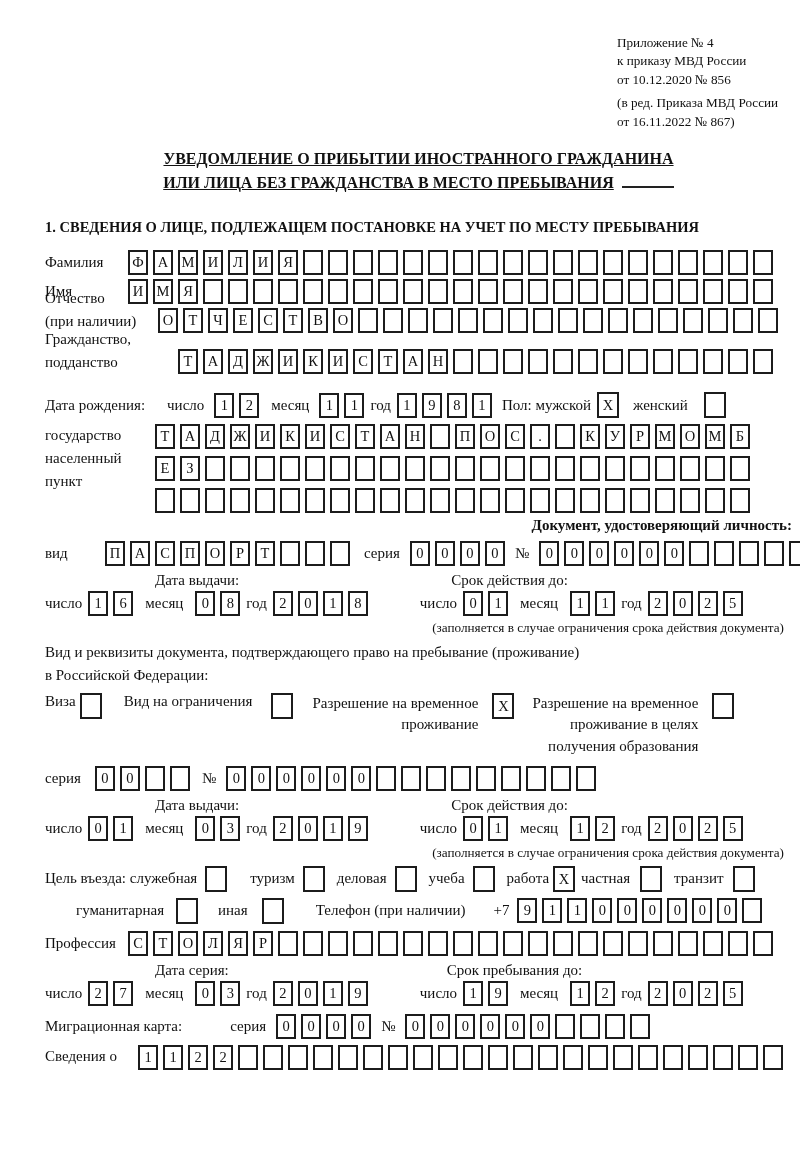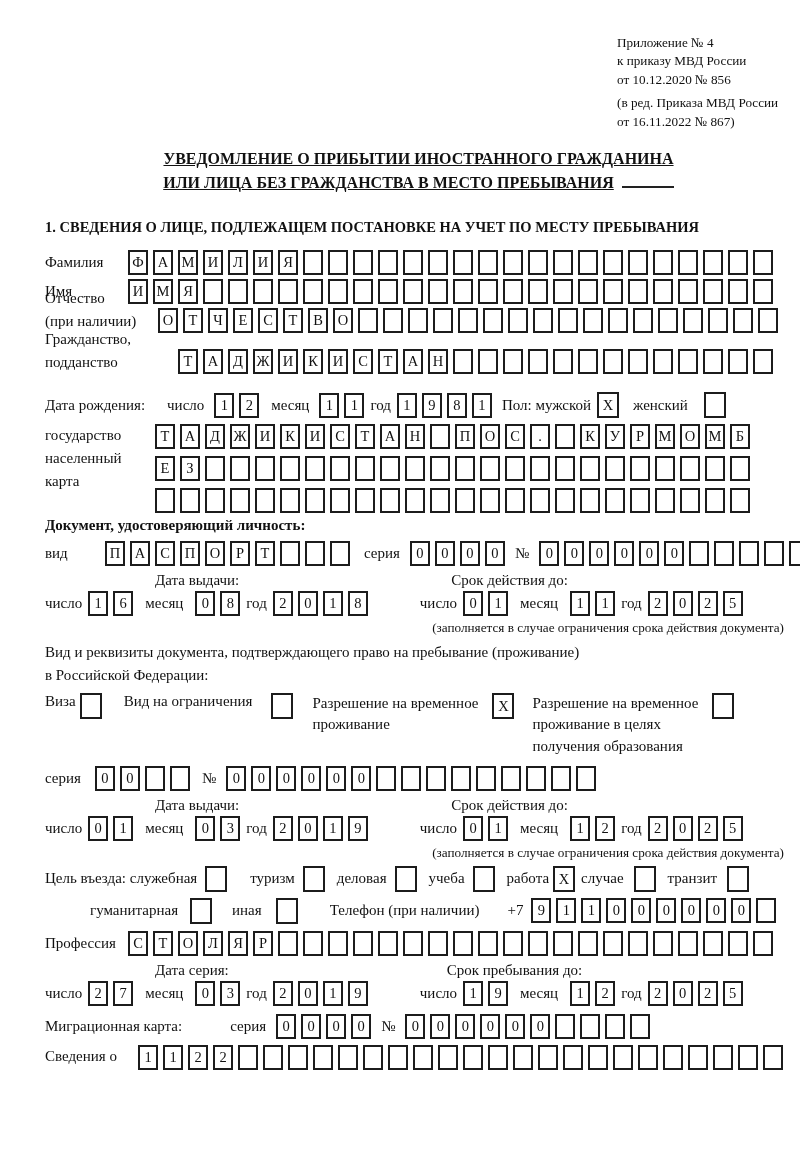--- a/index.html
+++ b/index.html
@@ -21,21 +21,21 @@
   .cb{
     flex:none;width:20px;height:25px;border:2px solid #1c1c1c;box-sizing:border-box;
     text-align:center;font-size:14.5px;line-height:21px;background:#fff;
   }
   .cbx .cb{width:22px;height:26px;line-height:22px;}
   .two-line-row{height:25px;align-items:flex-end;}
   .lbl2{line-height:23px;}
   .hdrs{display:flex;margin-top:6px;margin-bottom:2px;}
   .note{font-size:13.2px;text-align:right;padding-right:8px;margin:2px 0 5px 0;}
   .ptext{line-height:1.55;}
-  .ctr{text-align:left;line-height:1.45;}
+  .ctr{text-align:right;line-height:1.45;}
 </style>
 </head>
 <body>
 
 <div class="page">
 
   <div class="hdr">
     <div>Приложение № 4</div>
     <div>к приказу МВД России</div>
     <div>от 10.12.2020 № 856</div>
@@ -208,21 +208,21 @@
       </div>
     <span style="margin-left:14px">женский</span>
     <div class="cells cbx" style="margin-left:16px">
         <span class="cb"></span>
       </div>
   </div>
 
   <div style="display:flex;align-items:flex-start">
     <div class="flabel lbl2" style="width:110px">
       <div>государство</div>
-      <div>населенный карта</div>
+      <div>населенный пункт</div>
     </div>
     <div>
       <div class="cells" style="margin-bottom:7px">
           <span class="cb">Т</span>
           <span class="cb">А</span>
           <span class="cb">Д</span>
           <span class="cb">Ж</span>
           <span class="cb">И</span>
           <span class="cb">К</span>
           <span class="cb">И</span>
@@ -493,32 +493,32 @@
         <span class="cb"></span>
       </div>
     <span style="margin-left:12px">учеба</span>
     <div class="cells cbx" style="margin-left:8px">
         <span class="cb"></span>
       </div>
     <span style="margin-left:12px">работа</span>
     <div class="cells cbx" style="margin-left:4px">
         <span class="cb">X</span>
       </div>
-    <span style="margin-left:6px">случае</span>
+    <span style="margin-left:6px">частная</span>
     <div class="cells cbx" style="margin-left:10px">
         <span class="cb"></span>
       </div>
     <span style="margin-left:12px">транзит</span>
     <div class="cells cbx" style="margin-left:10px">
         <span class="cb"></span>
       </div>
   </div>
 
   <div class="frow" style="margin-top:6px">
-    <span style="margin-left:45px">гуманитарная</span>
+    <span style="margin-left:31px">гуманитарная</span>
     <div class="cells cbx" style="margin-left:12px">
         <span class="cb"></span>
       </div>
     <span style="margin-left:20px">иная</span>
     <div class="cells cbx" style="margin-left:14px">
         <span class="cb"></span>
       </div>
     <span style="margin-left:32px">Телефон (при наличии)</span>
     <span style="margin-left:28px">+7</span>
     <div class="cells" style="margin-left:8px">

